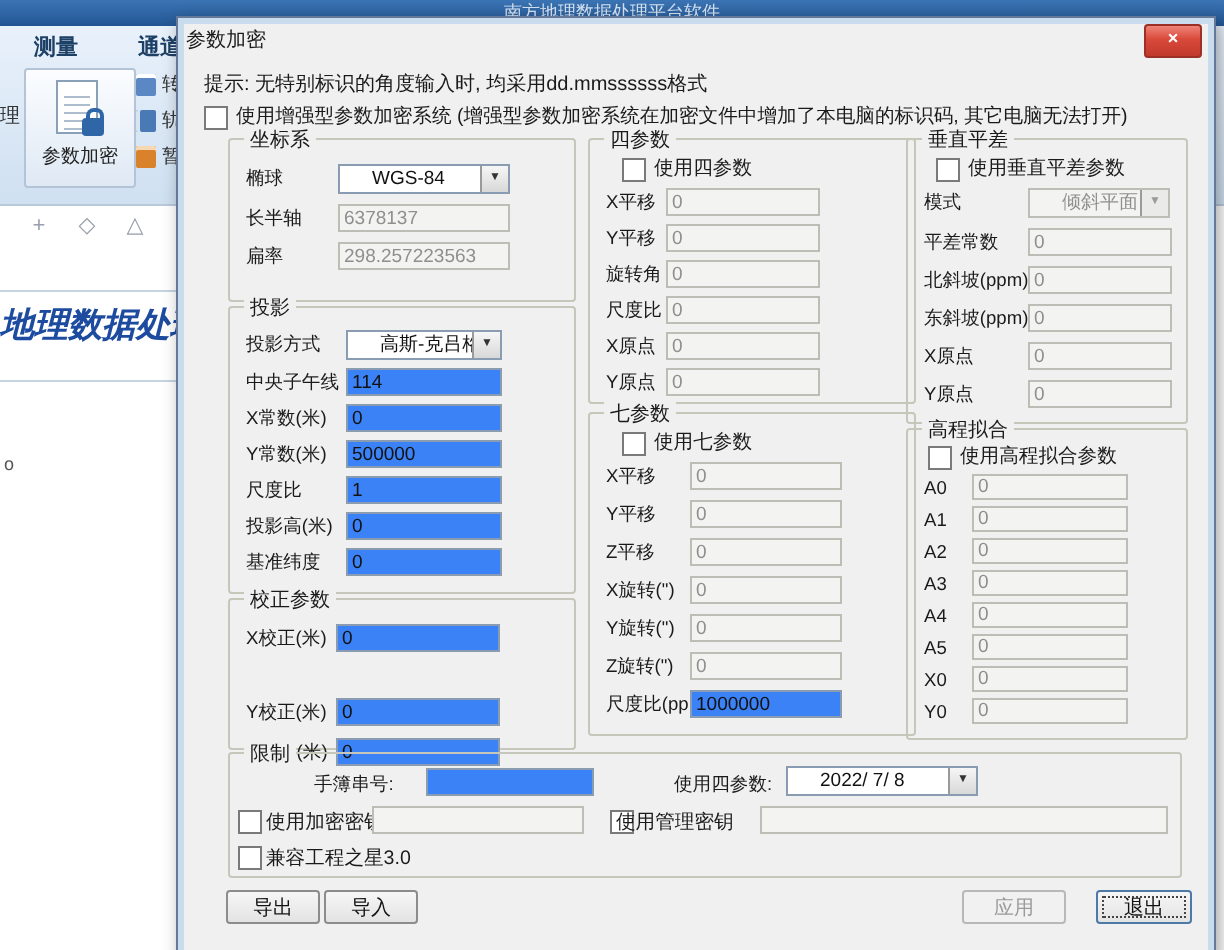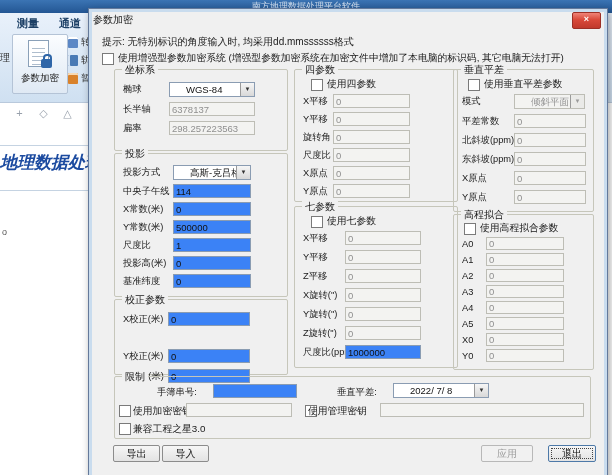--- a/index.html
+++ b/index.html
@@ -3,21 +3,21 @@
 <meta charset="utf-8">
 <style>
   html,body{margin:0;padding:0}
   body{width:612px;height:475px;overflow:hidden;position:relative;background:#fff;
        font-family:"Liberation Sans","DejaVu Sans",sans-serif;-webkit-font-smoothing:antialiased}
   .abs{position:absolute}
   
   .topbar{left:0;top:0;width:612px;height:13px;background:linear-gradient(#3b74b4,#235693);
           text-align:center;font-size:9px;color:#d4e1f0;line-height:12px;white-space:nowrap}
   .ribbon{left:0;top:13px;width:612px;height:89px;background:linear-gradient(#e9f1fb,#cfe0f1);border-bottom:1px solid #b9c9dc}
-  .tabs{position:absolute;left:14px;top:2px;display:flex;gap:14px}
+  .tabs{position:absolute;left:14px;top:2px;display:flex;gap:24px}
   .tab{font-size:11px;font-weight:bold;color:#1d4066;padding:1px 3px;cursor:default}
   .pbtn{position:absolute;left:12px;top:21px;width:56px;height:60px;background:linear-gradient(#fbfdff,#dfe9f4);
         border:1px solid #b4c3d6;border-radius:2px;display:flex;flex-direction:column;align-items:center;padding-top:5px;box-sizing:border-box}
   .pbtn .cap{font-size:9.5px;color:#222;margin-top:4px;white-space:nowrap}
   .docwrap{position:relative;width:24px;height:28px}
   .doc{position:absolute;left:0;top:0;width:19px;height:25px;background:#fff;border:1px solid #8aa0b8;
        background-image:repeating-linear-gradient(#fff 0 3px,#aebdcd 3px 4px);background-size:13px 100%;background-position:3px 4px;background-repeat:no-repeat}
   .lock{position:absolute;right:0;bottom:0;width:11px;height:9px;background:#2f66a8;border-radius:2px}
   .lock::before{content:"";position:absolute;top:-5px;left:2px;width:5px;height:5px;border:2px solid #2f66a8;border-bottom:none;border-radius:4px 4px 0 0}
   .fragL{position:absolute;left:0;top:38px;width:10px;overflow:hidden;font-size:10px;color:#333}
@@ -343,21 +343,21 @@
     <div class="frow" style="height:13px">
       <span class="lbl">Y0</span>
       <input class="txt dis fld" disabled="" style="height: 13px;" value="0">
     </div>
   </div>
 
   <div class="grp" style="left:25px;top:367px;width:477px;height:63px">
     <span class="gtitle">限制</span>
     <span class="abs lbl" style="left:42px;top:9px">手簿串号:</span>
     <input class="abs txt" style="left: 98px; top: 7px; width: 84px;" value="">
-    <span class="abs lbl" style="left:222px;top:9px">垂直平差:</span>
+    <span class="abs lbl" style="left:222px;top:9px">使用四参数:</span>
     <div class="combo abs" style="left:278px;top:6px;width:96px">
       <span class="cval">2022/ 7/ 8</span>
       <span class="carrow">▼</span>
     </div>
     <span class="cb abs" style="left:4px;top:28px"></span>
     <span class="abs cblbl" style="left:18px;top:28px">使用加密密钥</span>
     <input class="abs txt dis" disabled="" style="left: 71px; top: 26px; width: 106px;" value="">
     <span class="cb abs" style="left:190px;top:28px"></span>
     <span class="abs cblbl" style="left:193px;top:28px">使用管理密钥</span>
     <input class="abs txt dis" disabled="" style="left: 265px; top: 26px; width: 204px;" value="">

